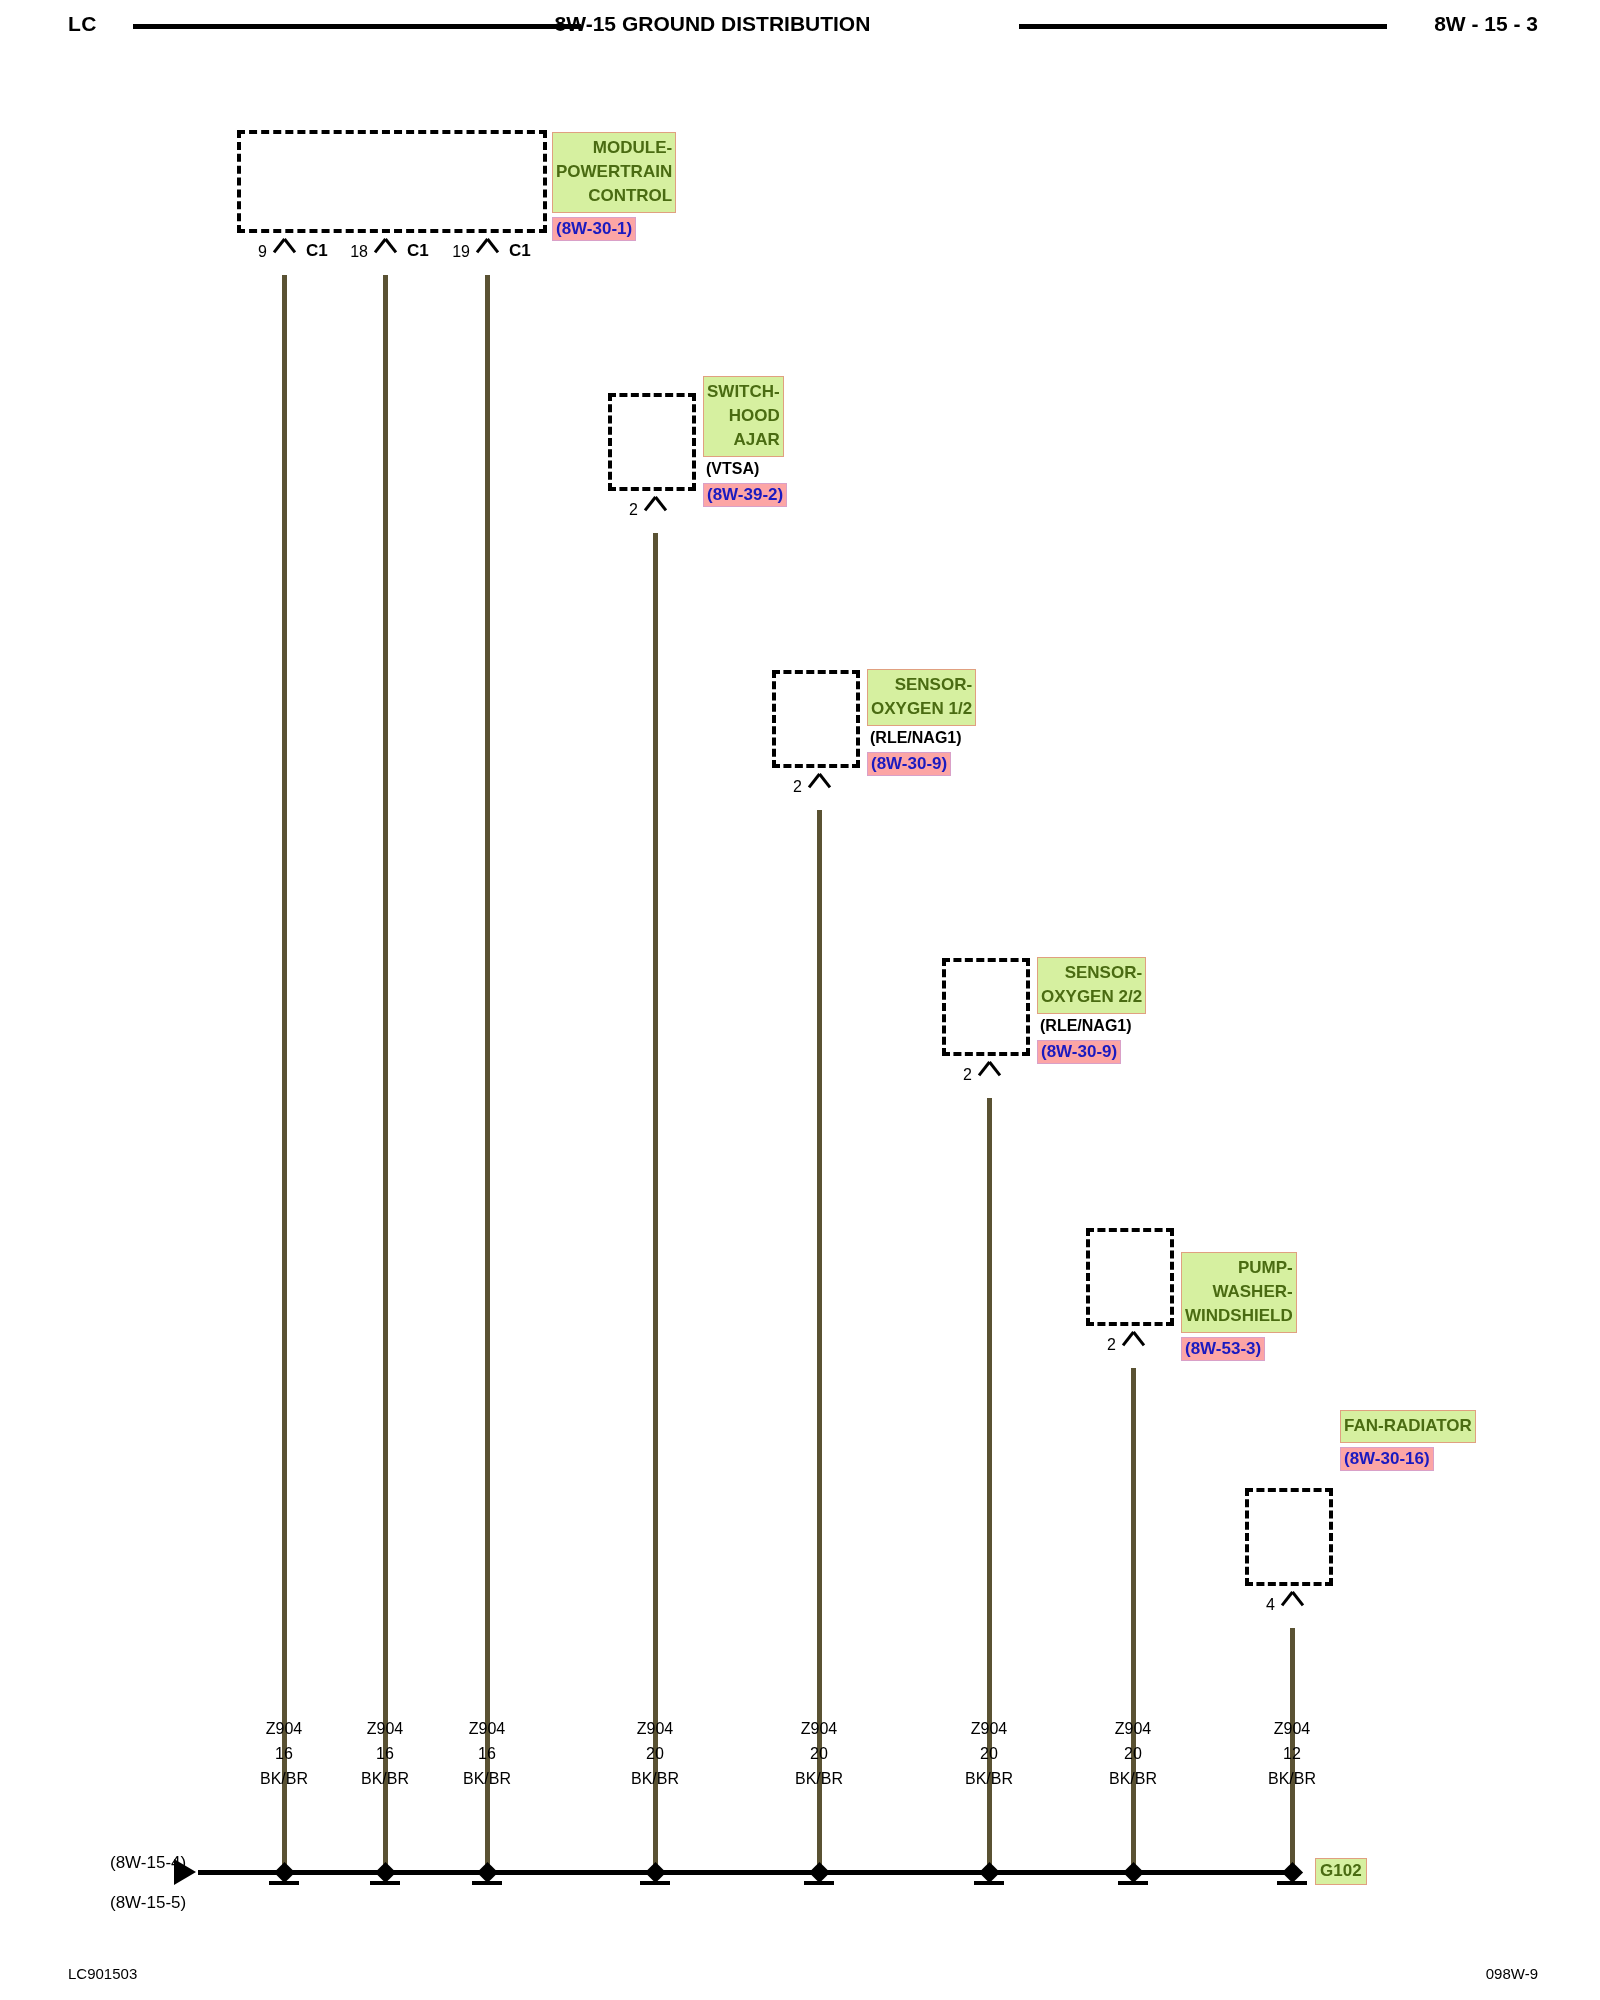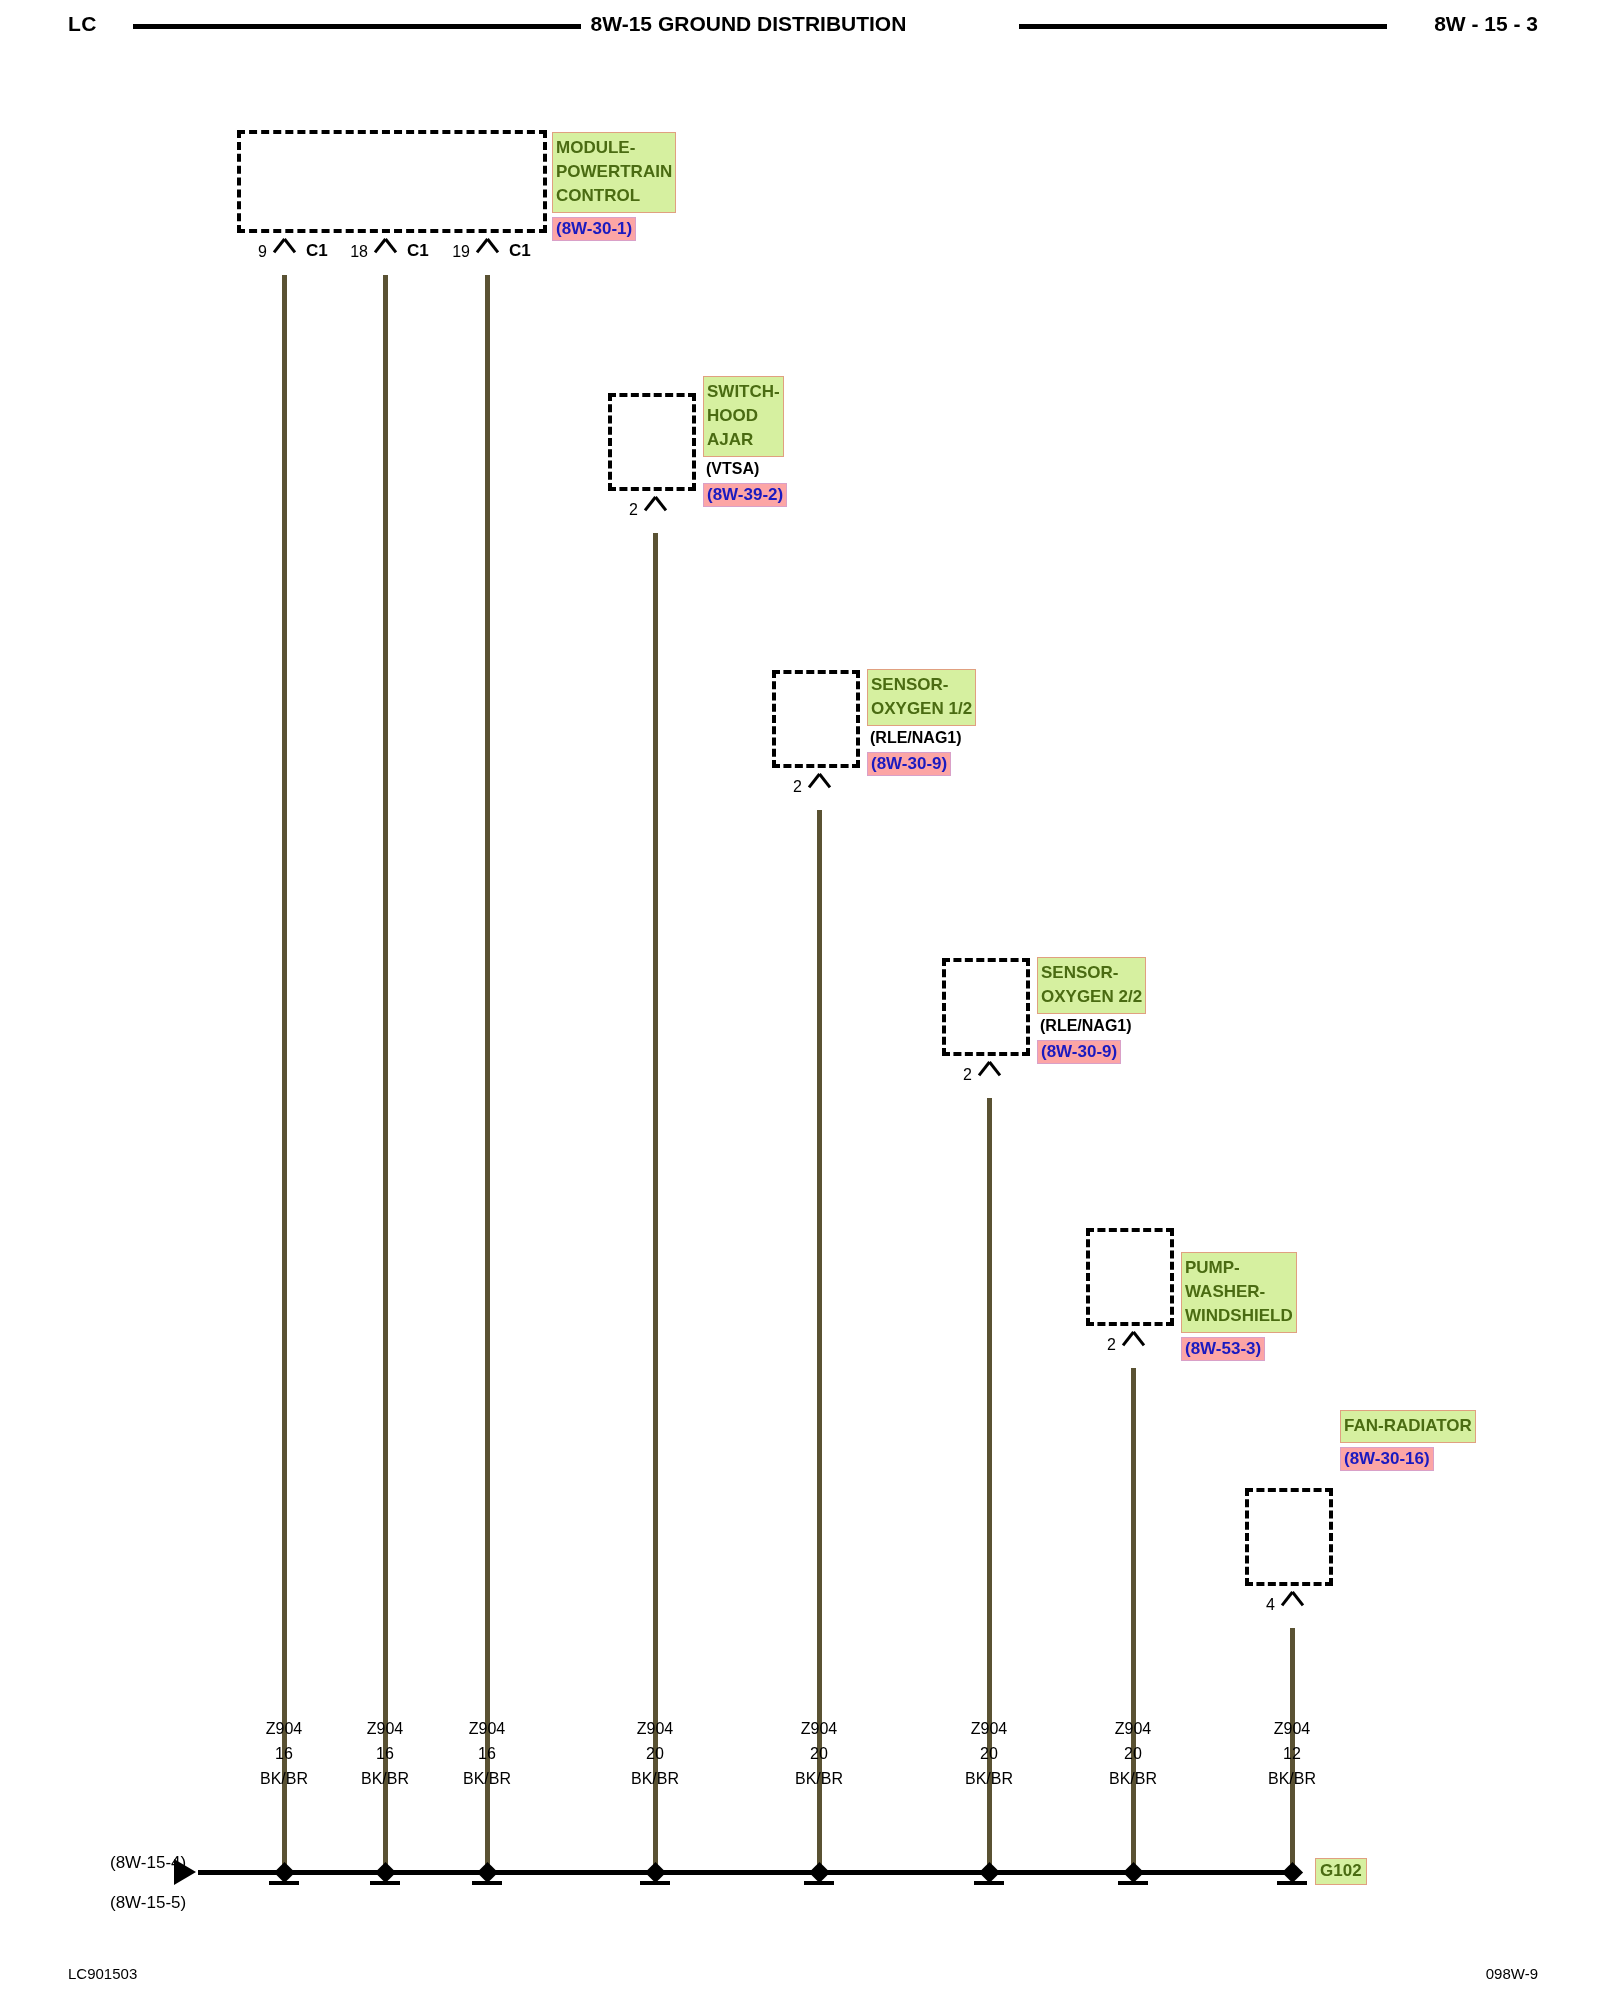--- a/index.html
+++ b/index.html
@@ -29,21 +29,21 @@
     position: absolute;
     left: 68px; top: 12px;
     font-size: 21px; font-weight: bold;
     letter-spacing: 0.5px;
   }
   .hdr-title {
     position: absolute;
     left: 0; top: 12px;
     width: 1425px;
     text-align: center;
-    font-size: 21px; font-weight: bold; padding-left: 36px;
+    font-size: 21px; font-weight: bold;
   }
   .hdr-right {
     position: absolute;
     right: 62px; top: 12px;
     font-size: 21px; font-weight: bold;
   }
   .hdr-rule {
     position: absolute;
     top: 24px; height: 5px;
     background: #000000;
@@ -80,21 +80,21 @@
     display: inline-block;
     background: #d6f0a0;
     border: 1px solid #e0a080;
     color: #4a6b12;
     font-size: 17px;
     font-weight: bold;
     padding: 3px 3px 4px 3px;
     white-space: nowrap;
     line-height: 1.42;
   }
-  .lbl-name span { display: block; }
+  .lbl-name span { display: block; text-align: right; }
   .lbl-sub {
     display: block;
     color: #000000;
     font-size: 16px;
     font-weight: bold;
     padding: 4px 3px 2px 3px;
     white-space: nowrap;
   }
   .lbl-ref {
     display: inline-block;

